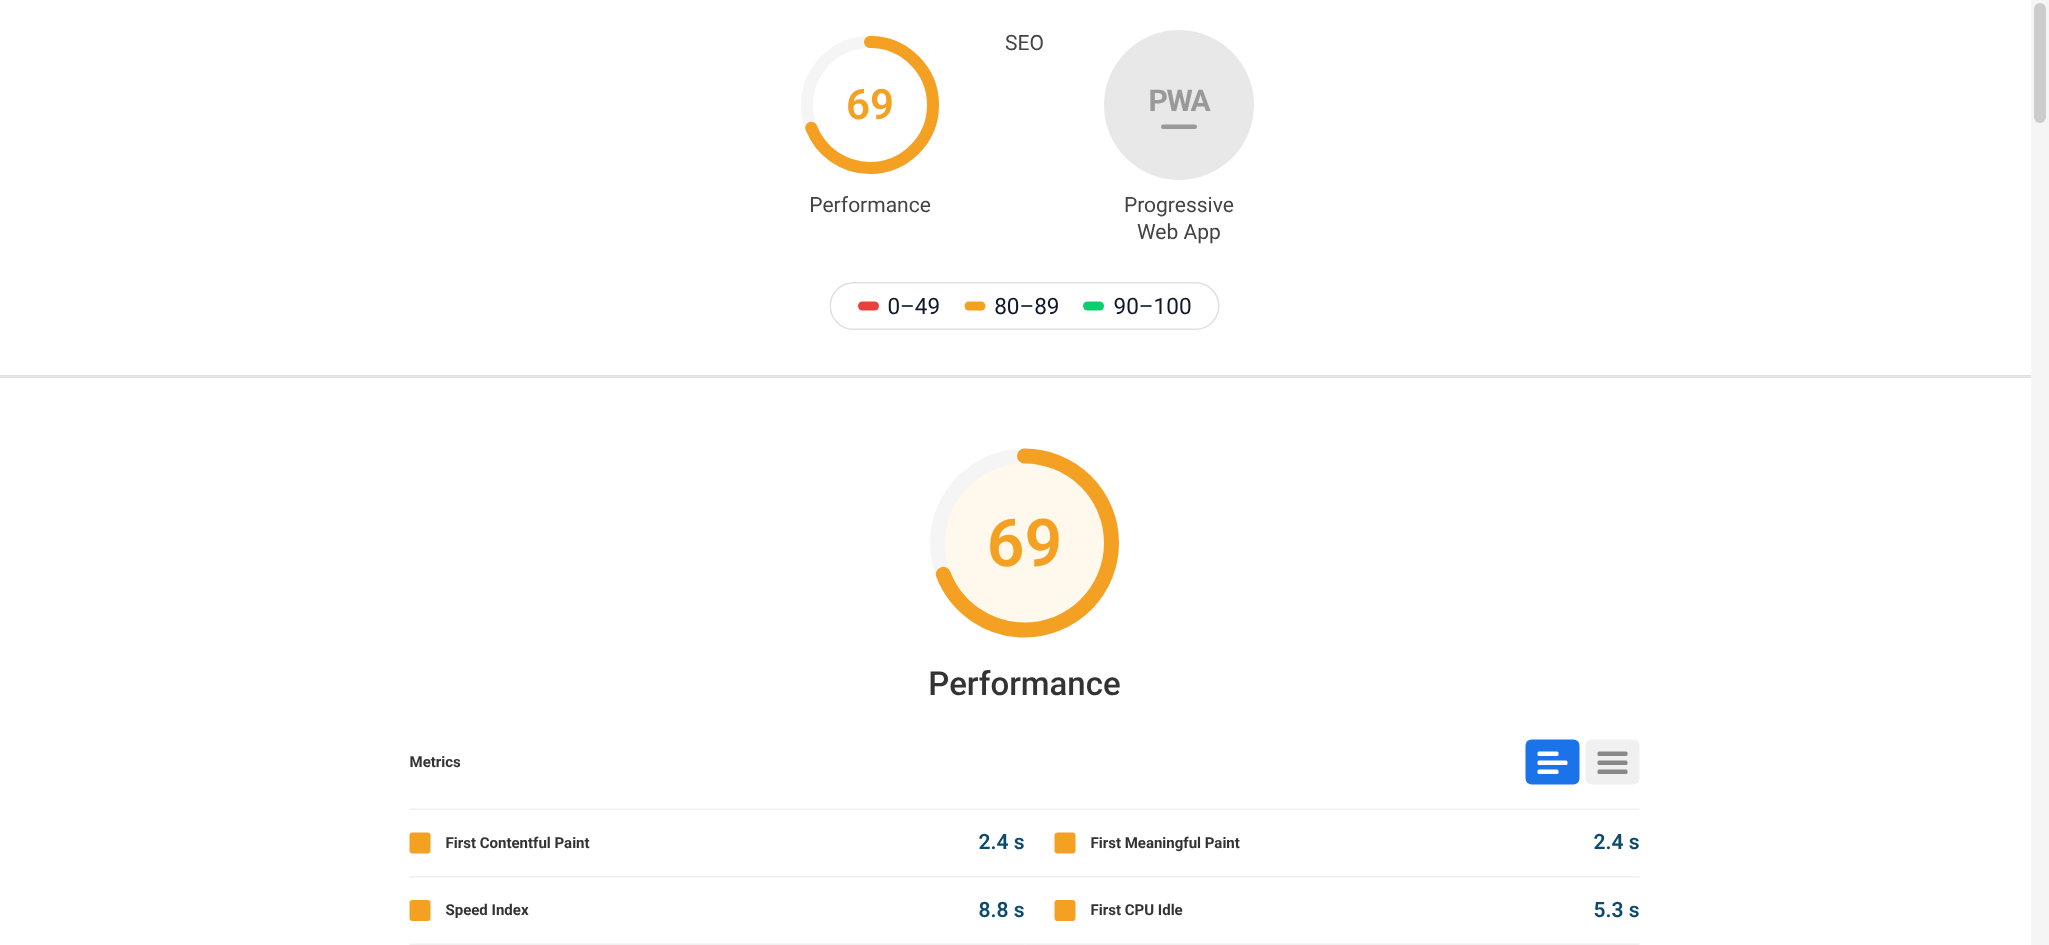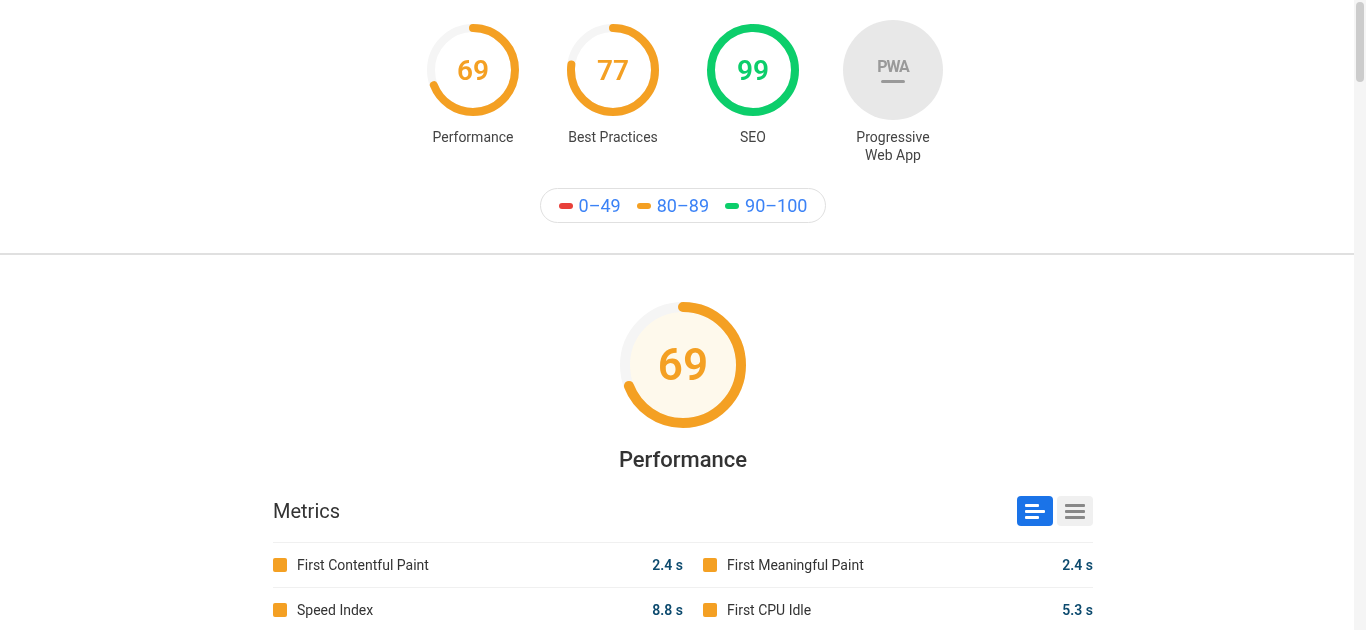--- a/index.html
+++ b/index.html
@@ -85,21 +85,21 @@
       border-radius: 50%;
       width: 100px;
       height: 100px;
       display: flex;
       align-items: center;
       justify-content: center;
       flex-direction: column;
     }
 
     .pwa-icon {
-      font-size: 16px;
+      font-size: 20px;
       font-weight: bold;
       color: #999;
       letter-spacing: -1px;
     }
 
     .pwa-dash {
       width: 24px;
       height: 3px;
       background: #999;
       border-radius: 2px;
@@ -112,22 +112,22 @@
       justify-content: center;
       margin-top: 24px;
     }
 
     .legend-pill {
       display: flex;
       gap: 16px;
       border: 1px solid #e0e0e0;
       border-radius: 20px;
       padding: 6px 18px;
-      font-size: 18px;
-      color: #3b82f6;
+      font-size: 15px;
+      color: #0f172a;
     }
 
     .legend-item {
       display: flex;
       align-items: center;
       gap: 6px;
     }
 
     .legend-dot {
       width: 14px;
@@ -190,22 +190,22 @@
     }
 
     .metrics-header {
       display: flex;
       justify-content: space-between;
       align-items: center;
       margin-bottom: 16px;
     }
 
     .metrics-title {
-      font-size: 20px;
-      font-weight: 400;
+      font-size: 10px;
+      font-weight: 700;
       color: #333;
     }
 
     .view-toggle {
       display: flex;
       gap: 4px;
     }
 
     .toggle-btn {
       width: 36px;
@@ -261,23 +261,24 @@
     .metric-indicator {
       width: 14px;
       height: 14px;
       border-radius: 2px;
       flex-shrink: 0;
     }
 
     .ind-orange { background: #f4a023; }
 
     .metric-name {
-      font-size: 14px;
+      font-size: 10px;
       color: #333;
       flex: 1;
+      font-weight: bold;
     }
 
     .metric-value {
       font-size: 14px;
       font-weight: 600;
       color: #e8403a;
       margin-left: auto;
     }
 
     .metric-value.orange-val { color: #0c4a6e; }
@@ -310,39 +311,22 @@
         <svg viewBox="0 0 100 100">
           <circle class="bg-circle" cx="50" cy="50" r="42"></circle>
           <circle class="progress-circle stroke-orange" cx="50" cy="50" r="42" stroke-dasharray="263.9" stroke-dashoffset="81.8"></circle>
         </svg>
         <span class="score-number color-orange">69</span>
       </div>
       <span class="score-label">Performance</span>
     </div>
 
 
+
     <div class="score-item">
-      <div class="score-circle">
-        <svg viewBox="0 0 100 100">
-          <circle class="bg-circle" cx="50" cy="50" r="42"></circle>
-          <circle class="progress-circle stroke-orange" cx="50" cy="50" r="42" stroke-dasharray="263.9" stroke-dashoffset="60.7"></circle>
-        </svg>
-        <span class="score-number color-orange">77</span>
-      </div>
-      <span class="score-label">Best Practices</span>
-    </div>
-
-    <div class="score-item">
-      <div class="score-circle">
-        <svg viewBox="0 0 100 100">
-          <circle class="bg-circle" cx="50" cy="50" r="42"></circle>
-          <circle class="progress-circle stroke-green" cx="50" cy="50" r="42" stroke-dasharray="263.9" stroke-dashoffset="2.6"></circle>
-        </svg>
-        <span class="score-number color-green">99</span>
-      </div>
       <span class="score-label">SEO</span>
     </div>
 
     <div class="score-item">
       <div class="pwa-circle-bg">
         <span class="pwa-icon">PWA</span>
         <div class="pwa-dash"></div>
       </div>
       <span class="score-label">Progressive<br>Web App</span>
     </div>

